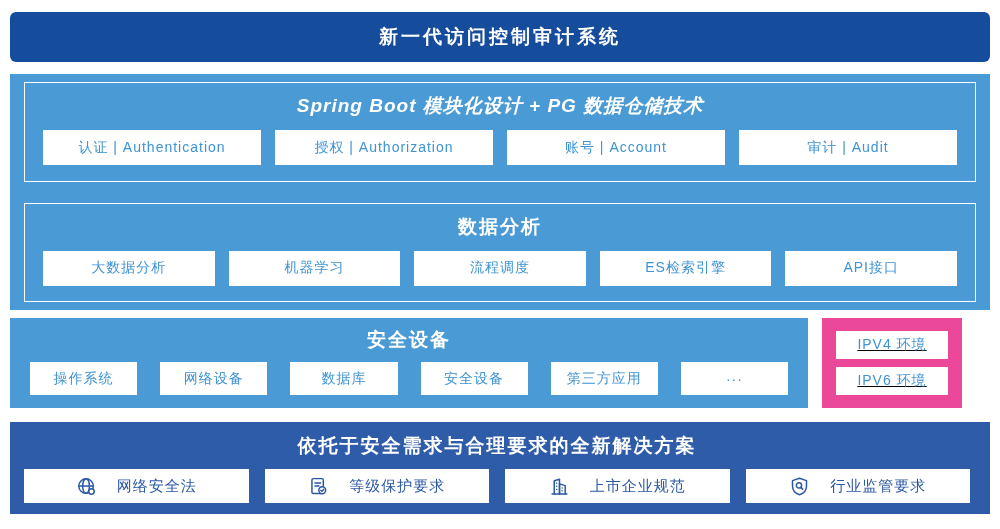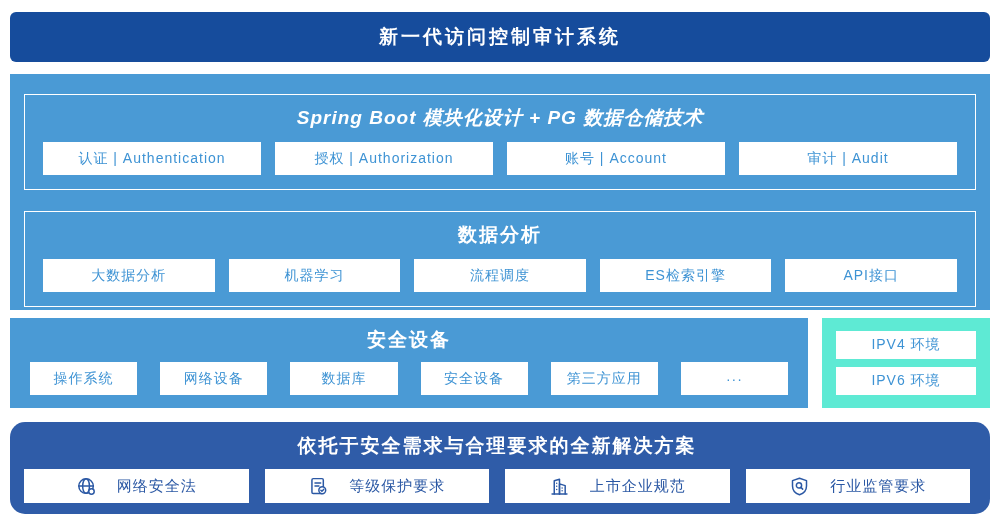--- a/index.html
+++ b/index.html
@@ -20,21 +20,21 @@
     display: flex; align-items: center; justify-content: center; border-radius: 6px;
   }
   .banner-title {
     color: #ffffff; font-size: 19px; font-weight: bold; letter-spacing: 3px;
   }
   
   .main-panel {
     position: absolute; left: 10px; top: 74px;
     width: 980px; height: 236px;
     background: #4a9ad5;
-    padding: 20px 14px;
+    padding: 8px 14px;
     display: flex; flex-direction: column; gap: 21px;
   }
   .sub-panel {
     border: 1px solid #ffffff;
     flex: 1;
     display: flex; flex-direction: column;
     align-items: stretch;
     padding: 10px 18px 14px 18px;
   }
   .sub-title {
@@ -60,33 +60,33 @@
     width: 798px; height: 90px;
     background: #4a9ad5;
     padding: 9px 20px 14px 20px;
     display: flex; flex-direction: column;
   }
   .collect-panel .sub-title { margin-bottom: 9px; }
   .collect-panel .box-row { gap: 23px; }
   
   .ipv-panel {
     position: absolute; left: 822px; top: 318px;
-    width: 168px; height: 90px;
-    background: #5eead4;
+    width: 140px; height: 90px;
+    background: #ec4899;
     padding: 13px 14px;
-    display: flex; flex-direction: column; gap: 8px;
+    display: flex; flex-direction: column; gap: 8px; text-decoration: underline;
   }
   .ipv-panel .wbox { min-height: 26px; }
   
   .solution-panel {
     position: absolute; left: 10px; top: 422px;
     width: 980px; height: 92px;
     background: #2f5ca8;
     padding: 11px 20px 16px 14px;
-    display: flex; flex-direction: column; border-radius: 15px;
+    display: flex; flex-direction: column;
   }
   .solution-panel .sub-title { margin-bottom: 10px; letter-spacing: 2px; }
   .solution-panel .box-row { gap: 16px; }
   .sol-box {
     background: #ffffff;
     flex: 1;
     display: flex; align-items: center; justify-content: center;
     gap: 20px;
     color: #2b58a4; font-size: 15px;
     min-height: 34px; max-height: 38px;

